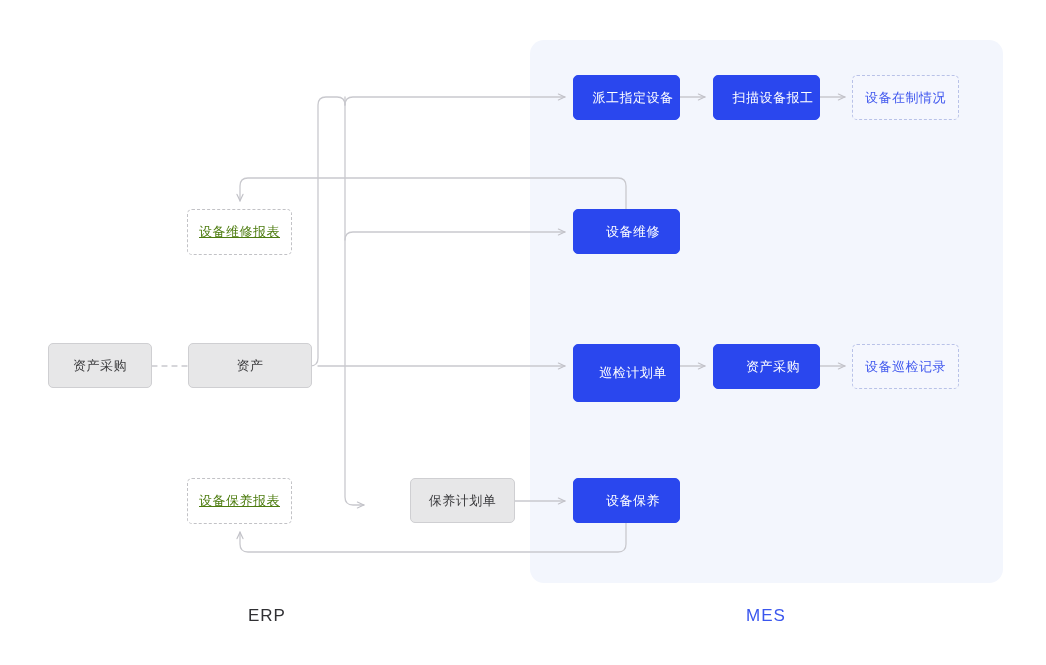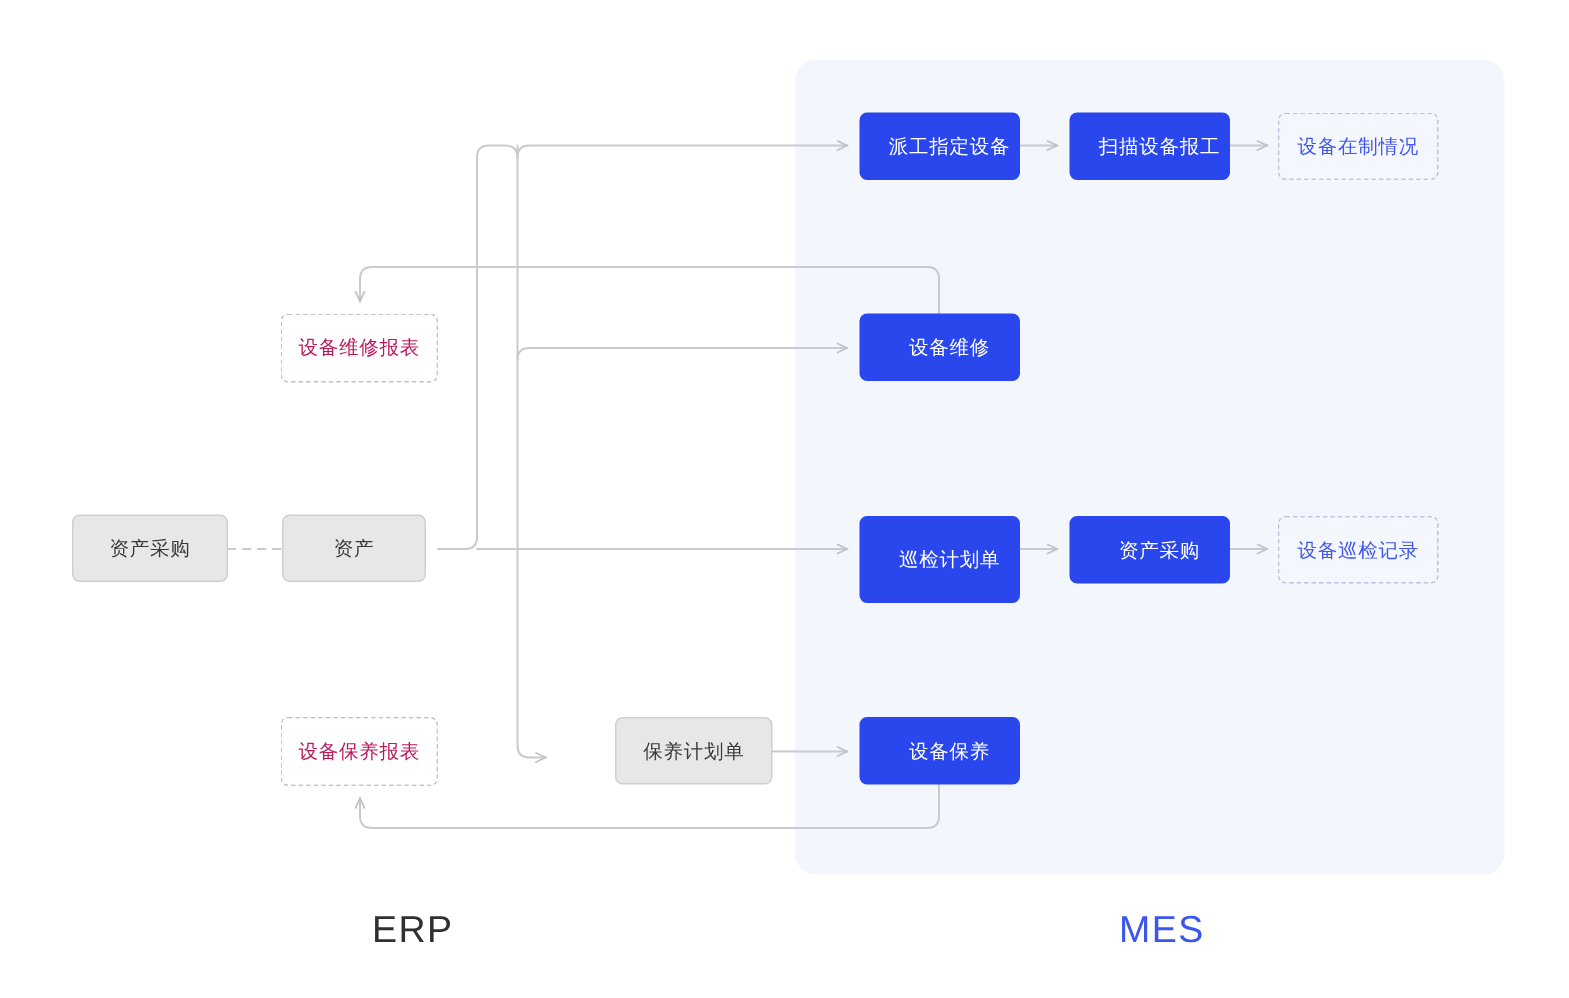--- a/index.html
+++ b/index.html
@@ -47,31 +47,32 @@
     font-weight: 400;
     padding-left: 13px;
   }
   .node.gray {
     background: #E7E7E8;
     color: #3A3A3C;
     border: 1px solid #CFCFD2;
   }
   .node.dashed-erp {
     background: #ffffff;
-    color: #be185d;
+    color: #4d7c0f;
     border: 1px dashed #C2C2C6;
+    text-decoration: underline;
   }
   .node.dashed-mes {
     background: #F5F7FE;
     color: #4158EE;
     border: 1px dashed #B9C2E8;
   }
   .zone-label {
     position: absolute;
-    font-size: 25px;
+    font-size: 17px;
     letter-spacing: 1px;
     user-select: none;
   }
   .zone-label.erp { color: #303033; }
   .zone-label.mes { color: #3A56EE; }
 </style>
 </head>
 <body>
 
 <div id="canvas">
@@ -122,21 +123,21 @@
        设备维修报表 (return, up-left-down) --&gt;
       <path d="M626,209 L626,186 Q626,178 618,178 L248,178 Q240,178 240,186 L240,201" marker-end="url(#arw)"></path>
 
        设备保养报表 (return, down-left-up) --&gt;
       <path d="M626,523 L626,544 Q626,552 618,552 L248,552 Q240,552 240,544 L240,532" marker-end="url(#arw)"></path>
     </g>
   </svg>
 
   <div class="node gray" style="left:48px;  top:343px; width:104px; height:45px;">资产采购</div>
 
-  <div class="node gray" style="left:188px; top:343px; width:96px; height:45px;">资产</div>
+  <div class="node gray" style="left:188px; top:343px; width:124px; height:45px;">资产</div>
 
   <div class="node dashed-erp" style="left:187px; top:209px; width:105px; height:46px;">设备维修报表</div>
 
   <div class="node dashed-erp" style="left:187px; top:478px; width:105px; height:46px;">设备保养报表</div>
 
   <div class="node gray" style="left:370px; top:478px; width:105px; height:45px;margin-left:40px;">保养计划单</div>
 
   <div class="node blue" style="left:573px; top:75px;  width:107px; height:45px;">派工指定设备</div>
 
   <div class="node blue" style="left:713px; top:75px;  width:107px; height:45px;">扫描设备报工</div>

